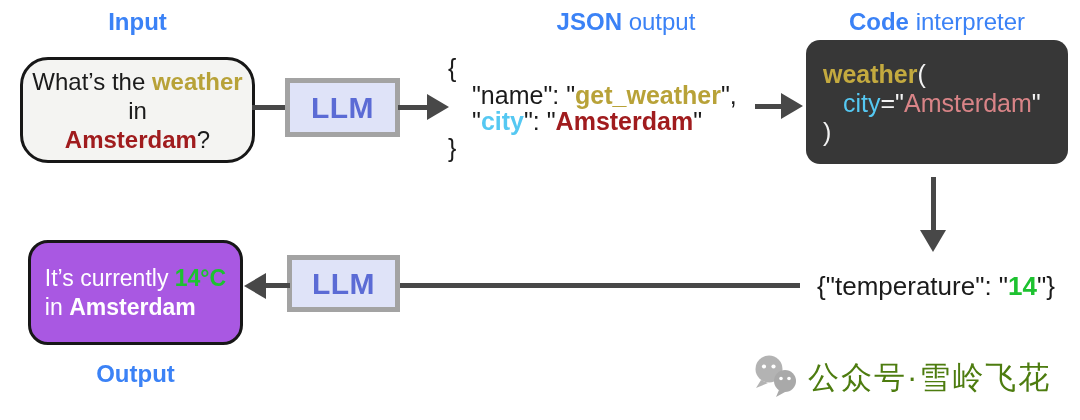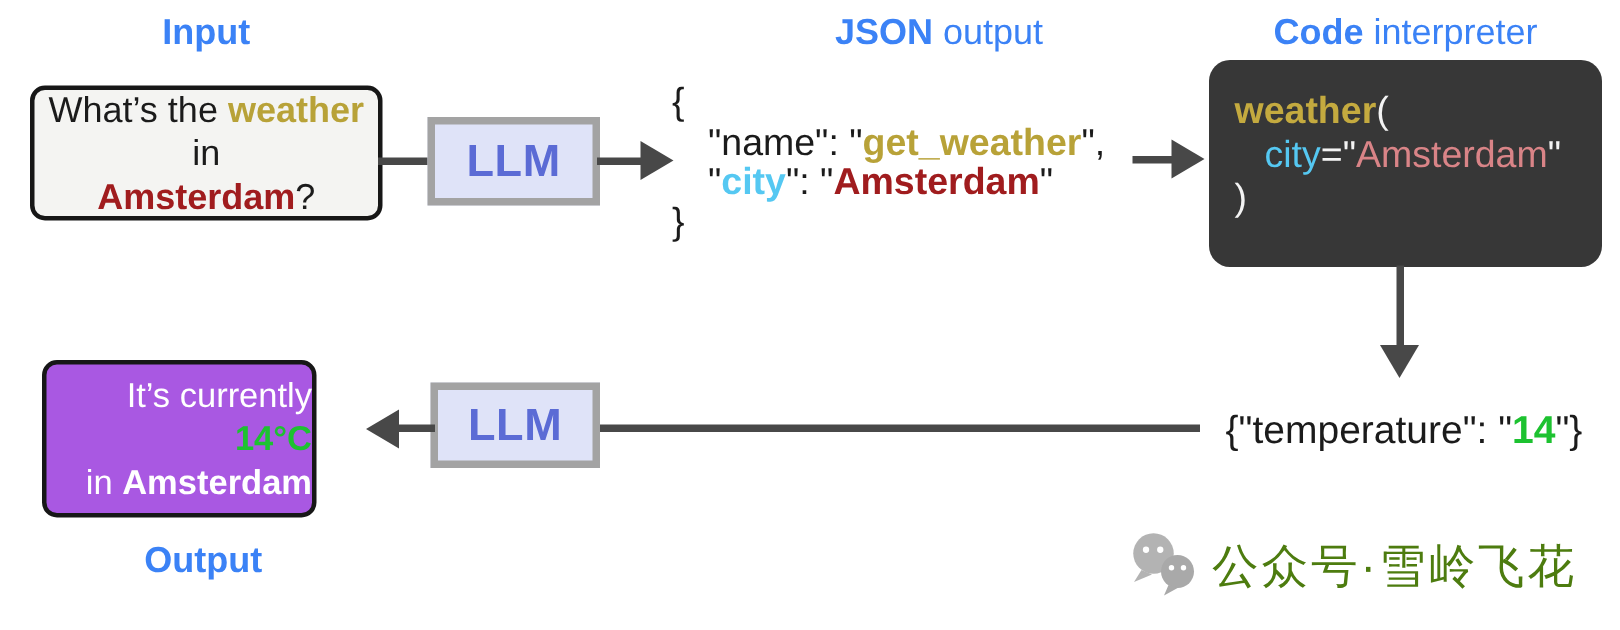--- a/index.html
+++ b/index.html
@@ -9,22 +9,22 @@
 
   .abs { position:absolute; }
 
   
   .sec-title { font-size:24px; color:#3b82f6; text-align:center; white-space:nowrap; }
   .sec-title b { font-weight:bold; }
 
   
   #input-title { left:20px; top:8px; width:235px; font-weight:bold; }
   #input-card {
-    left:20px; top:57px; width:235px; height:90px;
-    background:#f4f4f2; border:3.5px solid #171717; border-radius:10px;
+    left:20px; top:57px; width:235px; height:106px;
+    background:#f4f4f2; border:3.5px solid #171717; border-radius:28px;
     display:flex; align-items:center; justify-content:center; text-align:center;
     font-size:24px; line-height:29px; color:#1b1b1b;
   }
   .kw-gold { color:#b8a238; font-weight:bold; }
   .city-red { color:#a01c1e; font-weight:bold; }
 
   
   .llm-box {
     background:#dfe3f8; border:5px solid #a3a3a3;
     display:flex; align-items:center; justify-content:center;
@@ -53,41 +53,41 @@
 
   
   #json-title { left:500px; top:8px; width:252px; }
   #json-block { left:448px; top:55px; font-size:25px; line-height:26.5px; color:#1b1b1b; white-space:nowrap; }
   #json-block .indent { padding-left:24px; }
   .key-cyan { color:#55c8f2; font-weight:bold; }
 
   
   #code-title { left:806px; top:8px; width:262px; }
   #code-card {
-    left:806px; top:40px; width:262px; height:138px;
+    left:806px; top:40px; width:262px; height:124px;
     background:#373737; border-radius:14px;
     padding:20px 0 16px 17px; font-size:25px; line-height:29px; color:#f3f3f3; white-space:nowrap;
   }
   #code-card .indent { padding-left:20px; }
   .code-fn  { color:#c4aa3f; font-weight:bold; }
   .code-arg { color:#55c8f2; }
   .code-str { color:#d98487; }
   .code-pln { color:#f3f3f3; }
 
   
   #api-line { left:810px; top:271px; width:252px; text-align:center; font-size:26px; color:#1b1b1b; white-space:nowrap; }
   .val-green { color:#1dc230; font-weight:bold; }
 
   #api-title { left:872px; top:362px; z-index:3; text-align:left; }
 
   
   #output-card {
-    left:28px; top:240px; width:183px; height:105px;
-    background:#a958e2; border:3.5px solid #171717; border-radius:10px;
-    display:flex; align-items:center; justify-content:center; text-align:right;
+    left:28px; top:240px; width:215px; height:105px;
+    background:#a958e2; border:3.5px solid #171717; border-radius:20px;
+    display:flex; align-items:center; justify-content:center; text-align:left;
     font-size:23px; line-height:29px; color:#ffffff;
   }
   #output-card .city-white { font-weight:bold; color:#ffffff; }
   #output-title { left:28px; top:360px; width:215px; font-weight:bold; }
 
   
   #watermark { left:752px; top:354px; display:flex; align-items:center; z-index:1; }
   #watermark-text { font-size:31px; color:#4d7c0f; letter-spacing:2px; white-space:nowrap; margin-left:6px; }
 </style>
 </head>

